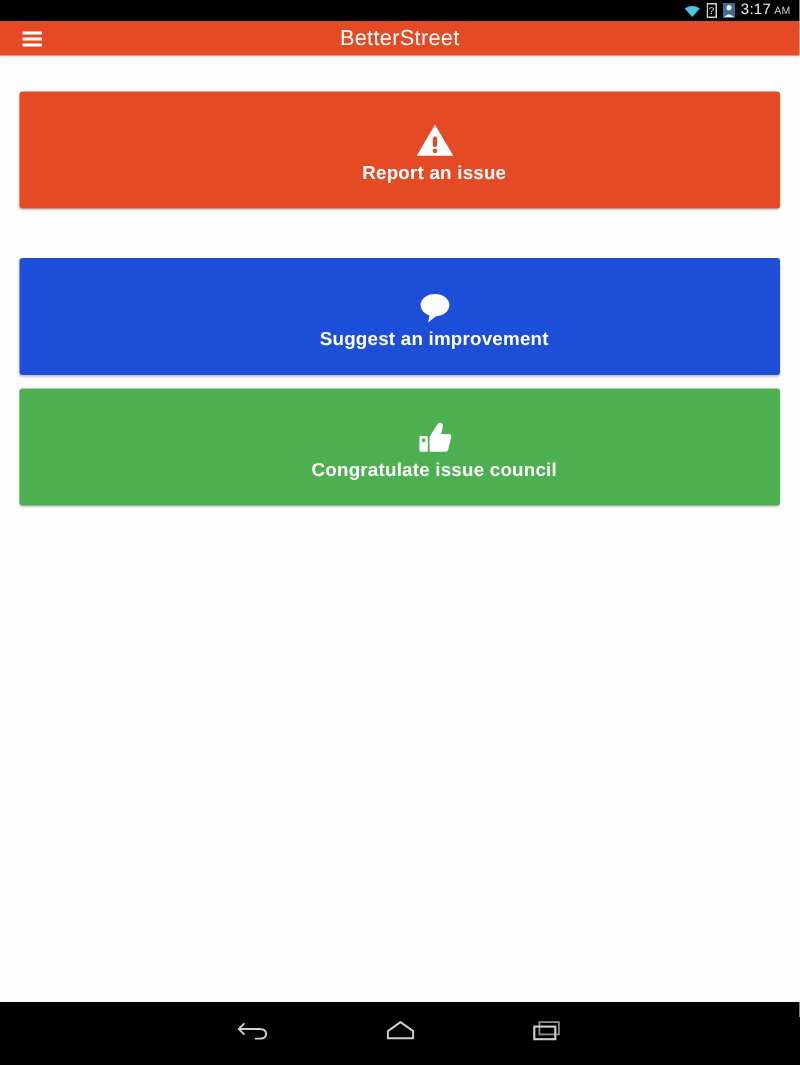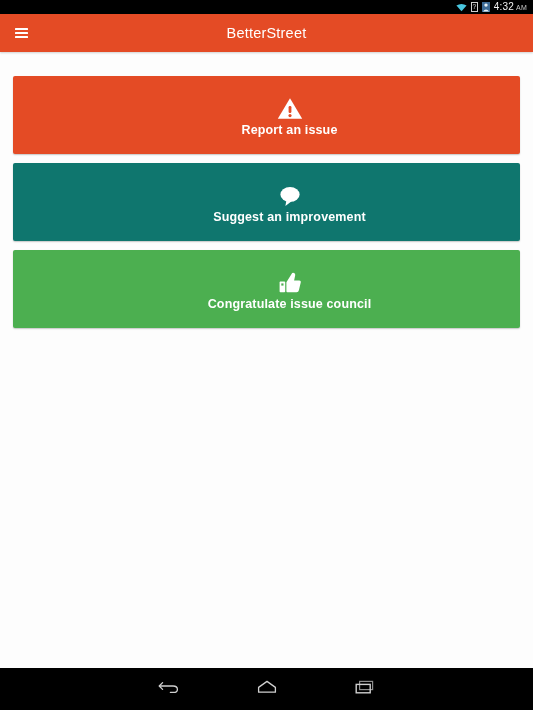--- a/index.html
+++ b/index.html
@@ -53,21 +53,21 @@
   }
   .status-ampm {
     color: #cccccc;
     font-size: 7px;
     margin-left: 2px;
     letter-spacing: .2px;
   }
 
   
   .app-bar {
-    height: 38px;
+    height: 23px;
     background: #e44b25;
     display: flex;
     align-items: center;
     position: relative;
     flex: none;
     box-shadow: 0 1px 2px rgba(0,0,0,0.18);
     z-index: 3;
   }
   .menu-button {
     width: 34px;
@@ -181,21 +181,21 @@
           <text x="3.4" y="7.4" font-size="6.5" fill="#dddddd" text-anchor="middle" font-family="Liberation Sans, sans-serif">?</text>
         </svg>
       </span>
       <span class="status-icon">
         <svg width="8" height="10" viewBox="0 0 8 10">
           <rect x="0" y="0" width="8" height="10" fill="#3d6b96"></rect>
           <circle cx="4" cy="3.1" r="1.7" fill="#e8f1f7"></circle>
           <path d="M0.9 9.4 Q4 5.6 7.1 9.4 Z" fill="#e8f1f7"></path>
         </svg>
       </span>
-      <span class="status-time"><span>4:32</span><span class="status-ampm">AM</span></span>
+      <span class="status-time"><span>3:17</span><span class="status-ampm">AM</span></span>
     </div>
   </div>
 
   <div class="app-bar">
     <div class="menu-button">
       <span class="hamburger">
         <span></span>
           <span></span>
           <span></span>
       </span>
@@ -209,21 +209,21 @@
       <span class="card-icon">
         <svg width="26" height="23" viewBox="0 0 26 23">
           <path d="M13 1.2 L25.2 21.8 L0.8 21.8 Z" fill="#ffffff"></path>
           <rect x="11.6" y="9" width="2.8" height="7" rx="1.2" fill="#e44b25"></rect>
           <circle cx="13" cy="18.6" r="1.6" fill="#e44b25"></circle>
         </svg>
       </span>
       <span class="card-label">Report an issue</span>
     </div>
 
-    <div class="action-card" style="background:#0f766e;">
+    <div class="action-card" style="background:#1d4ed8;margin-top:24px;">
       <span class="card-icon">
         <svg width="26" height="23" viewBox="0 0 26 23">
           <ellipse cx="13" cy="10.4" rx="9.6" ry="7.4" fill="#ffffff"></ellipse>
           <path d="M9.6 15.6 L8.4 22 L15.6 16.4 Z" fill="#ffffff"></path>
         </svg>
       </span>
       <span class="card-label">Suggest an improvement</span>
     </div>
 
     <div class="action-card" style="background:#4caf50;">

